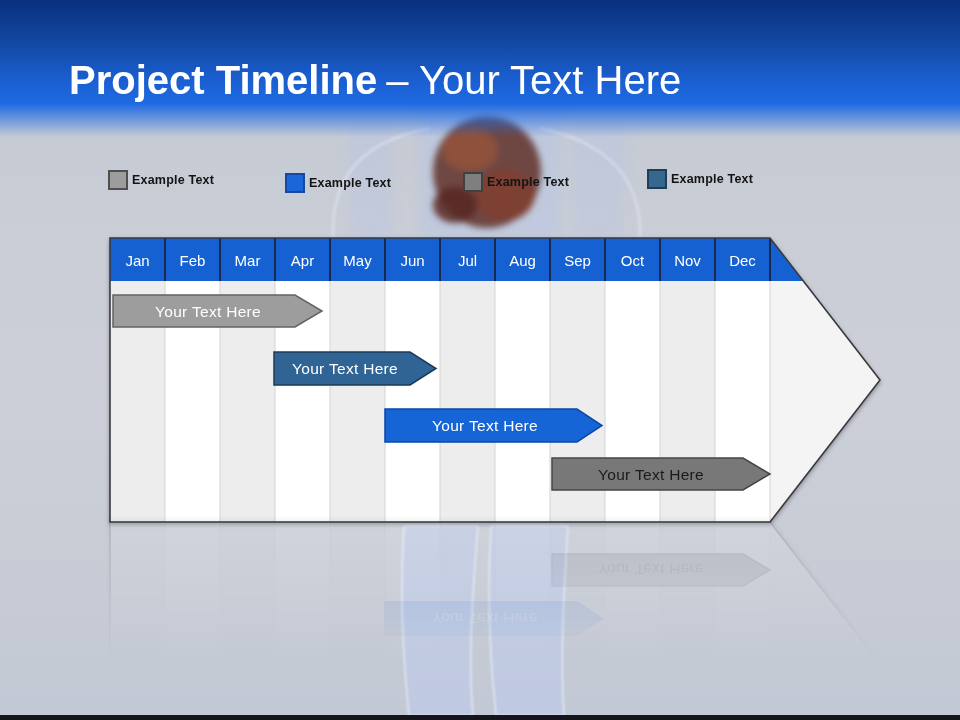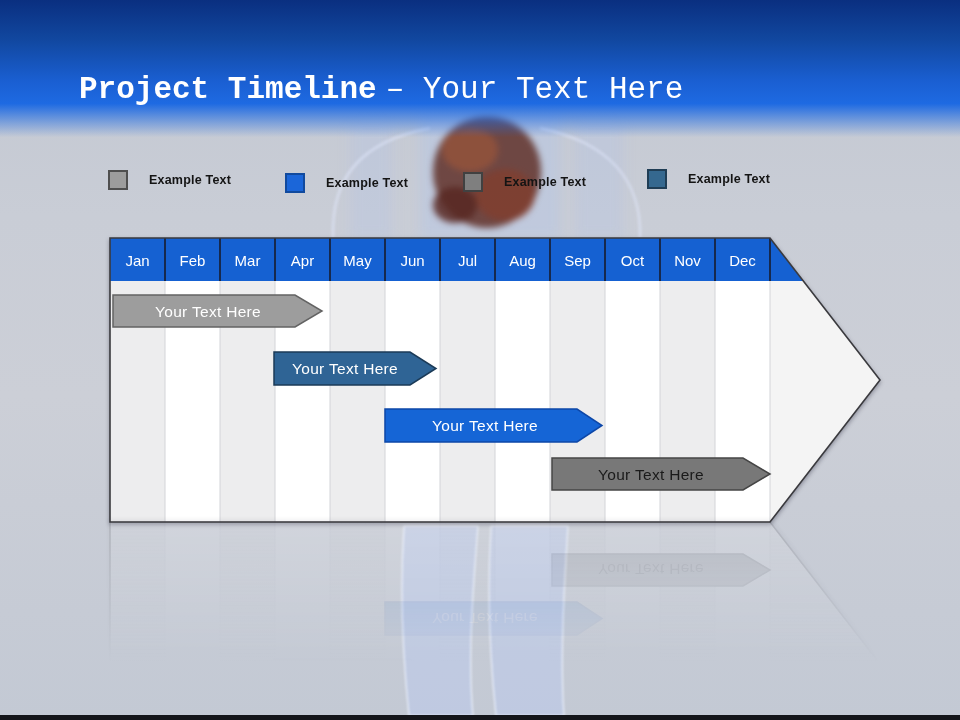--- a/index.html
+++ b/index.html
@@ -8,28 +8,28 @@
     font-family:"Liberation Sans",sans-serif;
     background:linear-gradient(180deg,#c2c7d1 0%,#c9cdd6 30%,#cccfd7 55%,#c3c9d4 100%);
   }
   
   .bg-figure{position:absolute;left:0;top:0;width:960px;height:720px;z-index:1;}
   
   .banner{
     position:absolute;left:0;top:0;width:960px;height:140px;z-index:2;
     background:linear-gradient(180deg,#0a2f80 0%,#11479f 28%,#1a5fd2 58%,#1e6ae2 74%,rgba(198,203,212,0) 98%);
   }
-  .slide-title{position:absolute;left:67px;top:58px;margin:12px;color:#ffffff;font-size:31px;line-height:40px;white-space:nowrap;font-family:Liberation Mono, monospace;}
+  .slide-title{position:absolute;left:67px;top:58px;margin:2px;color:#ffffff;font-size:40px;line-height:40px;white-space:nowrap;}
   .slide-title .t-bold{font-weight:700;}
   .slide-title .t-light{font-weight:400;margin-left:9px;}
   
   .legend{position:absolute;left:0;top:0;width:960px;height:0;z-index:3;}
   .legend-item{position:absolute;display:flex;align-items:center;height:22px;}
   .legend-sq{width:20px;height:20px;border:2px solid #444;box-sizing:border-box;flex:0 0 auto;}
-  .legend-label{margin-left:21px;font-size:12.5px;font-weight:700;color:#141414;letter-spacing:.2px;white-space:nowrap;}
+  .legend-label{margin-left:4px;font-size:12.5px;font-weight:700;color:#141414;letter-spacing:.2px;white-space:nowrap;}
   .li-0{left:108px;top:169px;}
   .li-1{left:285px;top:172px;}
   .li-2{left:463px;top:171px;}
   .li-3{left:647px;top:168px;}
   
   .tl-svg{position:absolute;left:105px;top:232px;width:790px;height:600px;z-index:3;}
   .tl-main{filter:drop-shadow(0 2px 2px rgba(40,40,60,0.40));}
   text{font-family:"Liberation Sans",sans-serif;}
   .month-label{font-size:15px;fill:#ffffff;}
   .bar-label{font-size:15.5px;letter-spacing:.3px;}

